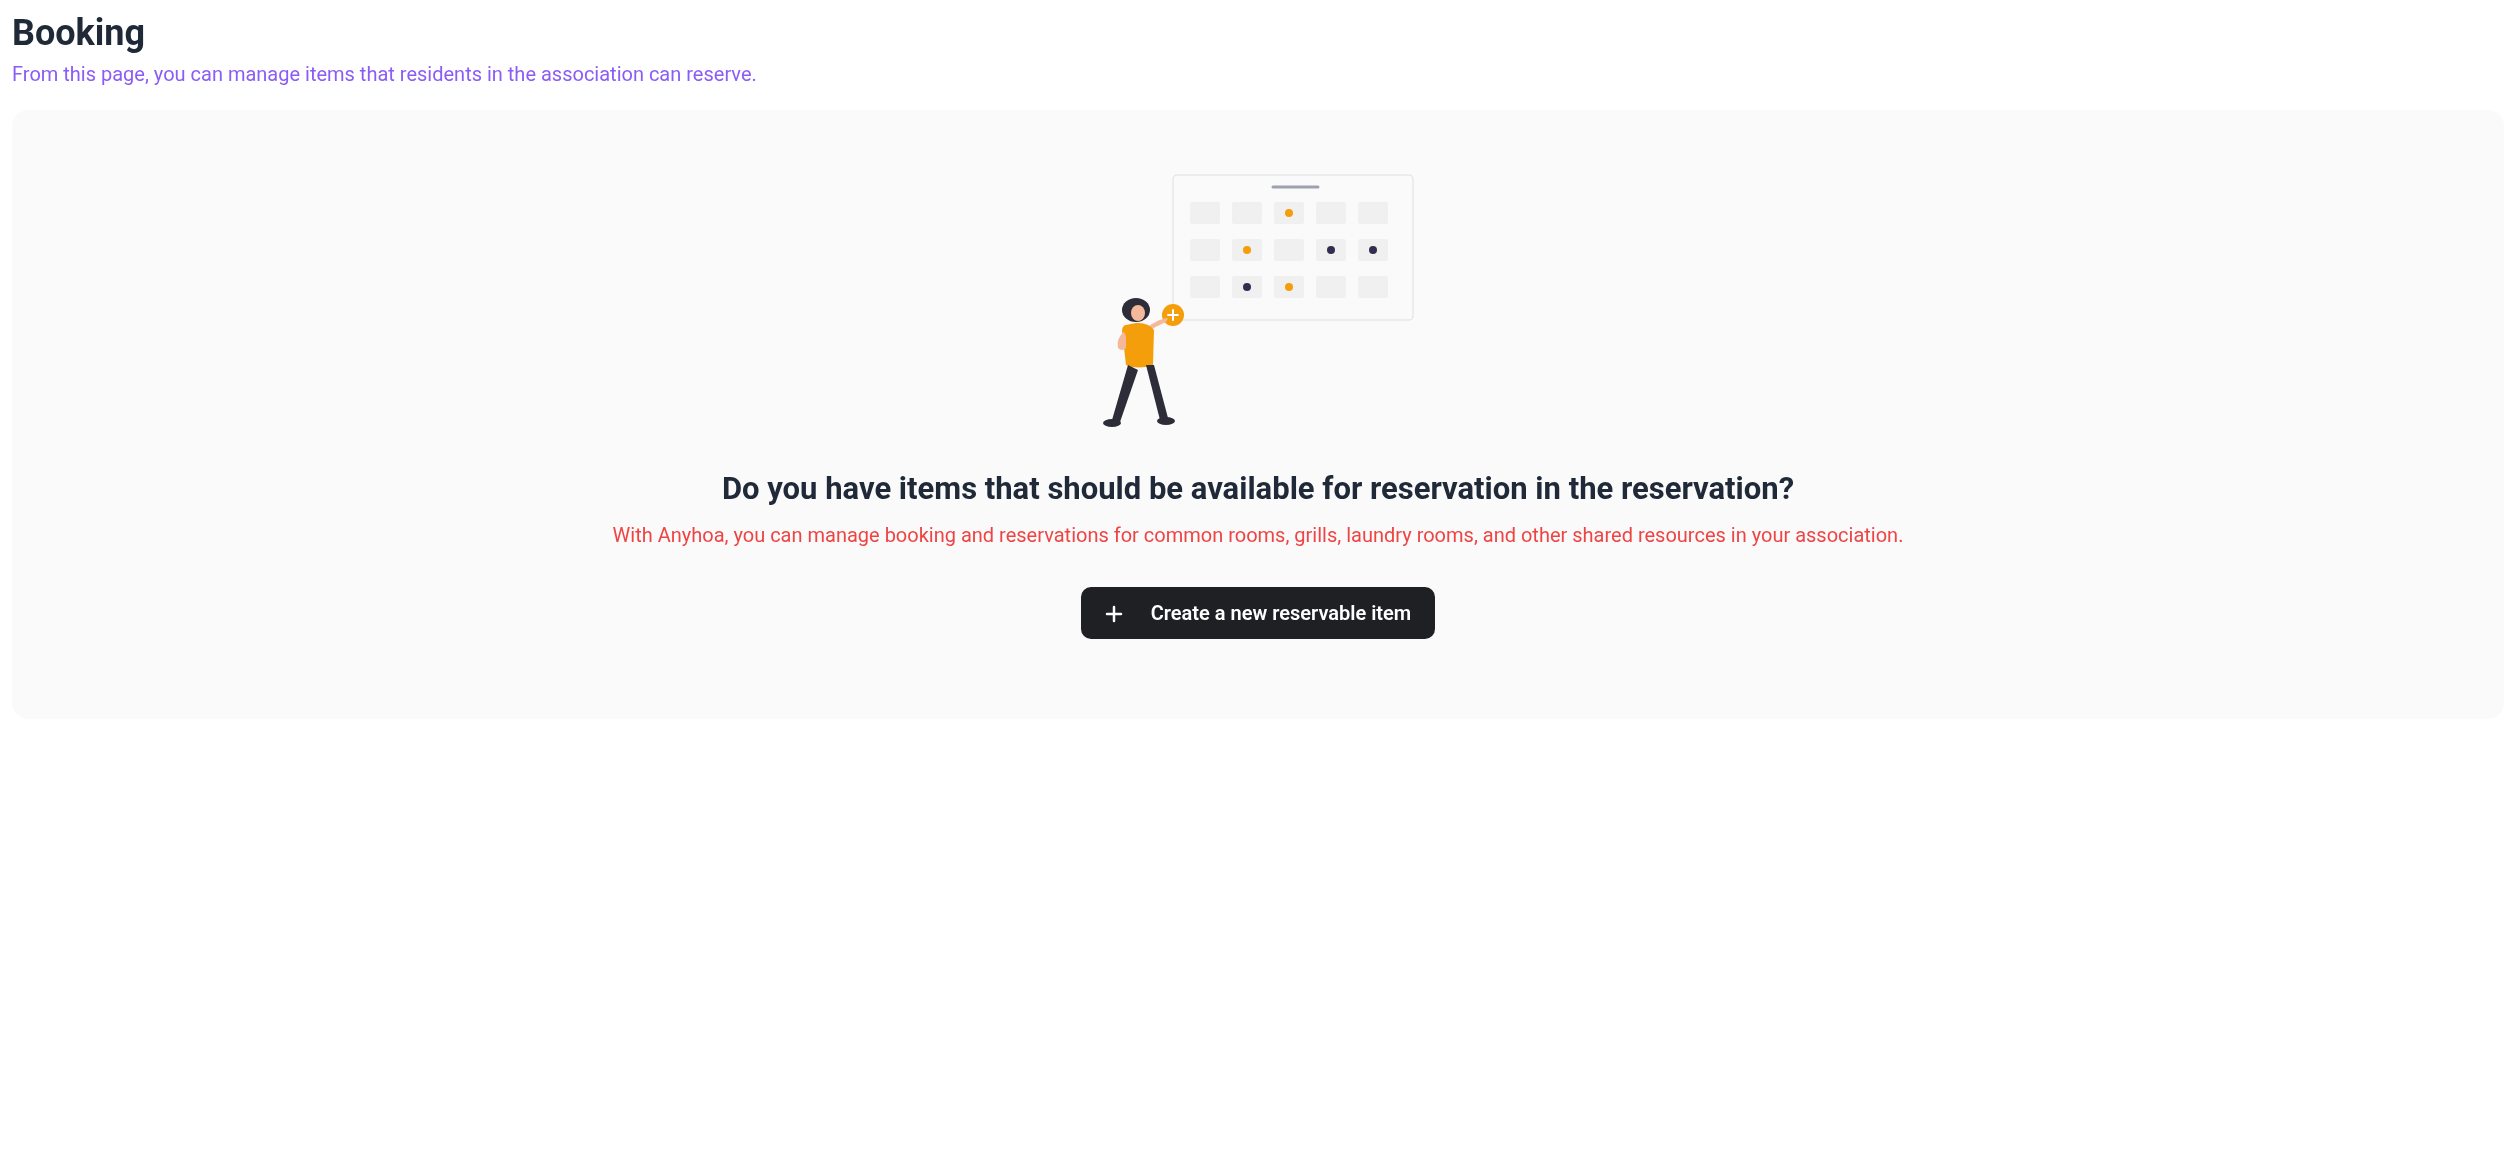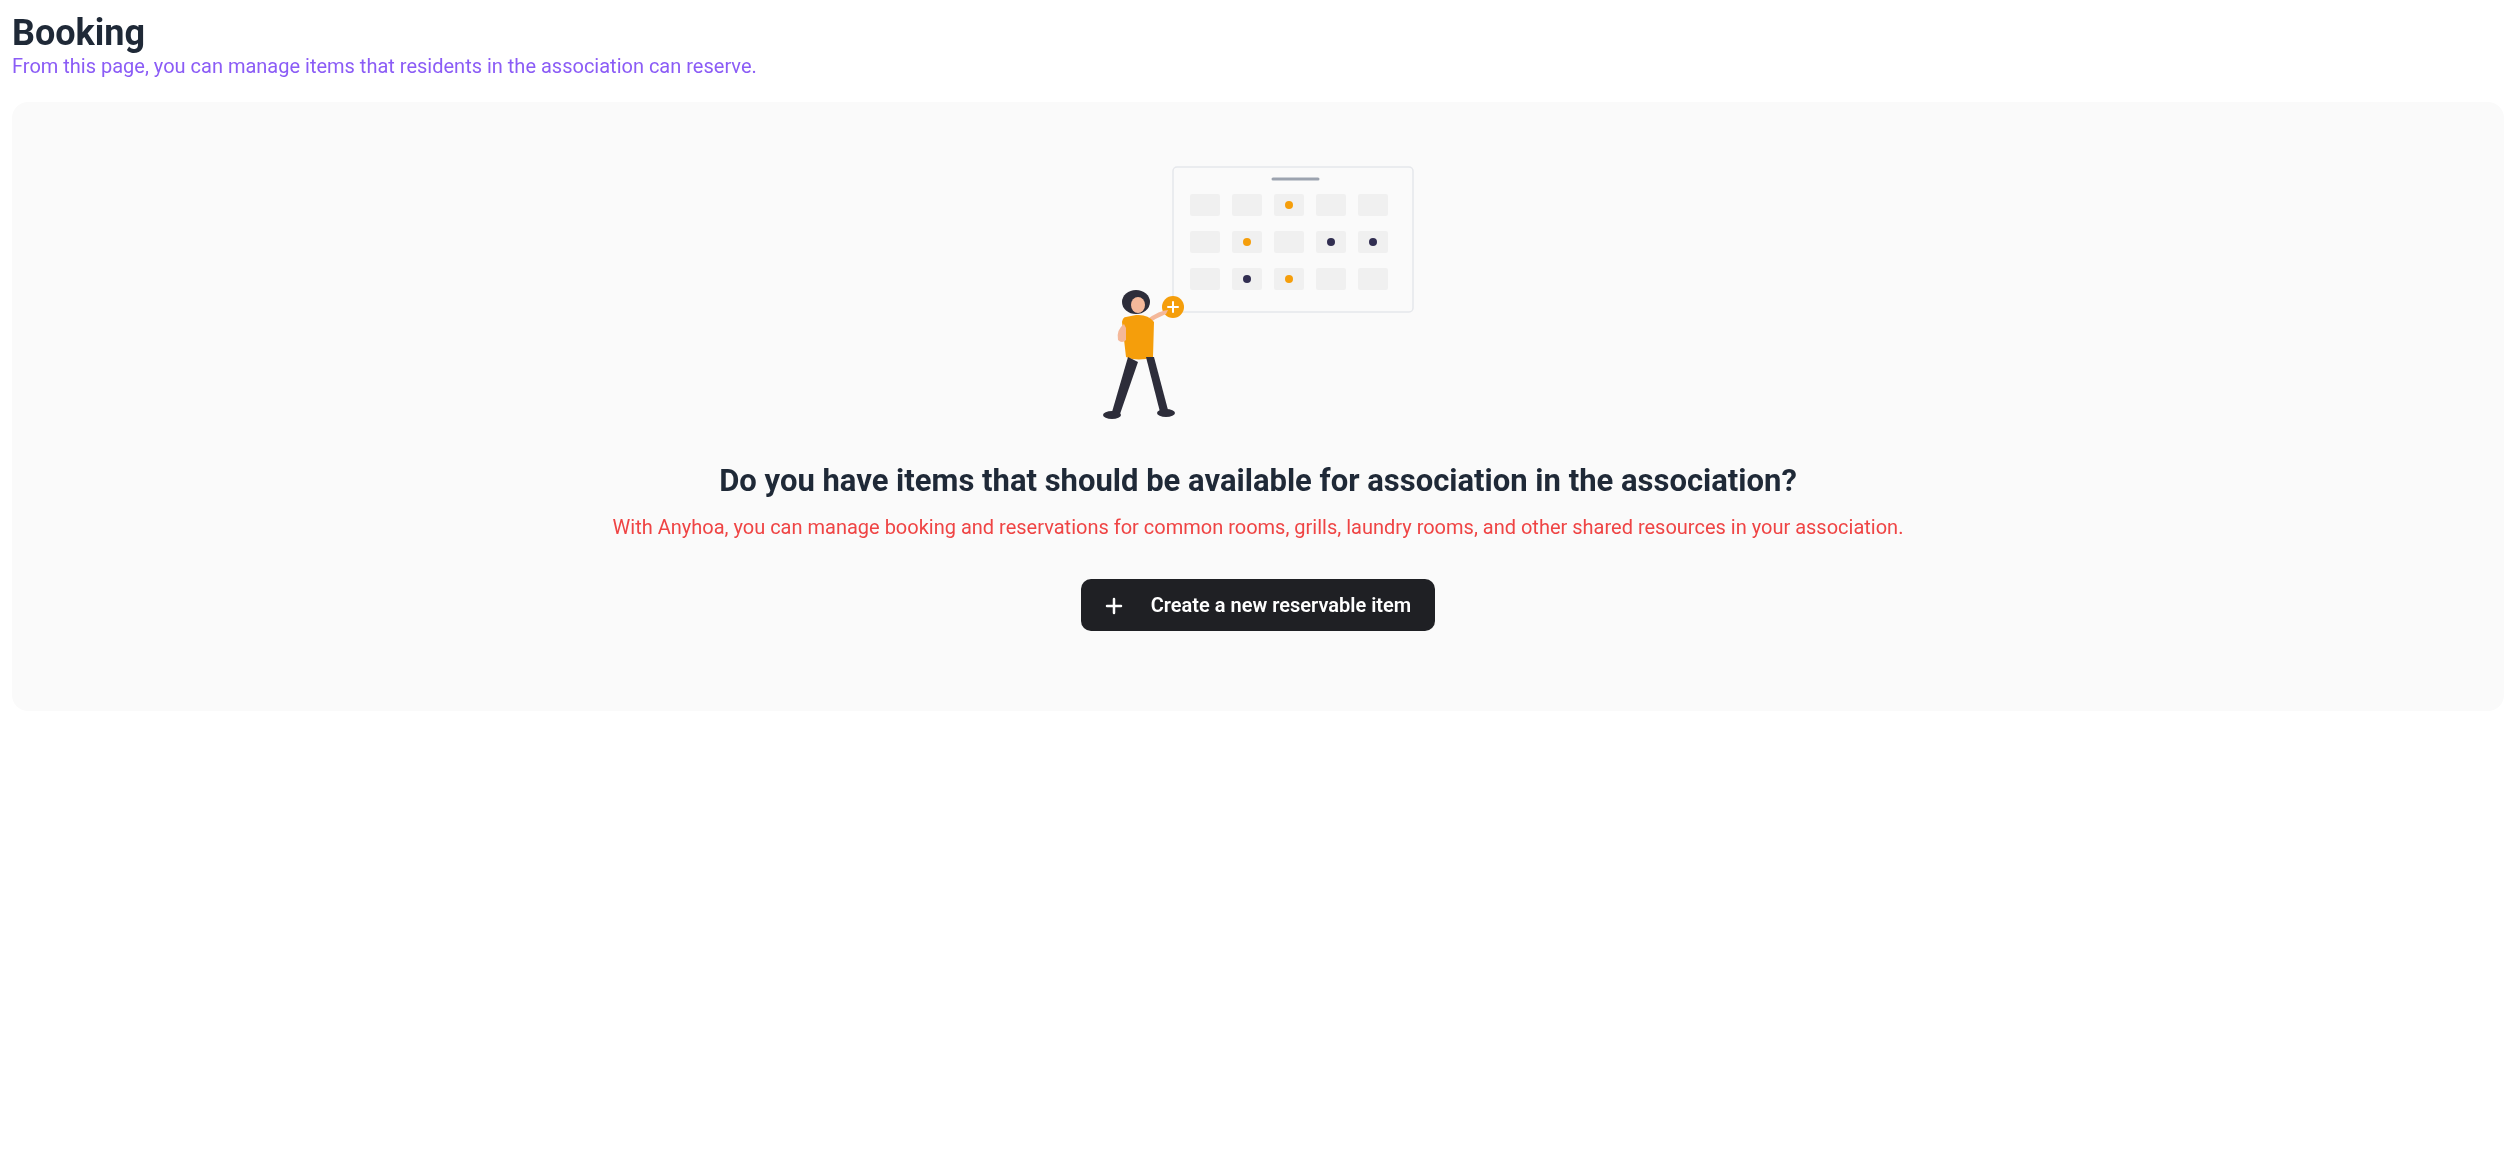--- a/index.html
+++ b/index.html
@@ -11,20 +11,21 @@
     body {
       font-family: -apple-system, BlinkMacSystemFont, "Segoe UI", Roboto, "Helvetica Neue", Arial, sans-serif;
       background: #ffffff;
       padding: 12px;
     }
     
     .page-title {
       font-size: 36px;
       font-weight: 700;
       color: #1f2937;
+      margin-bottom: 8px;
     }
     
     .page-subtitle {
       font-size: 20px;
       color: #8b5cf6;
       margin-bottom: 24px;
     }
     
     .empty-state-card {
       background: #fafafa;
@@ -152,21 +153,21 @@
       <path fill="#f4b89a" d="M 26 162 Q 18 168 20 178 Q 24 182 28 178 L 28 166 Z"></path>
 
       <path fill="#2d2d3a" d="M 30 195 L 14 250 L 22 252 L 40 200 Z"></path>
       <path fill="#2d2d3a" d="M 48 195 L 62 250 L 70 248 L 56 195 Z"></path>
 
       <ellipse fill="#2d2d3a" cx="14" cy="253" rx="9" ry="4"></ellipse>
       <ellipse fill="#2d2d3a" cx="68" cy="251" rx="9" ry="4"></ellipse>
     </svg>
   </div>
   
-  <h2 class="empty-state-heading">Do you have items that should be available for association in the association?</h2>
+  <h2 class="empty-state-heading">Do you have items that should be available for reservation in the reservation?</h2>
   <p class="empty-state-description">With Anyhoa, you can manage booking and reservations for common rooms, grills, laundry rooms, and other shared resources in your association.</p>
   
   <button class="create-button">
     <span class="plus-icon">
       <svg viewBox="0 0 18 18" width="18" height="18">
         <line x1="9" y1="2" x2="9" y2="16" stroke="#ffffff" stroke-width="2.5" stroke-linecap="round"></line>
         <line x1="2" y1="9" x2="16" y2="9" stroke="#ffffff" stroke-width="2.5" stroke-linecap="round"></line>
       </svg>
     </span>
     <span>Create a new reservable item</span>

